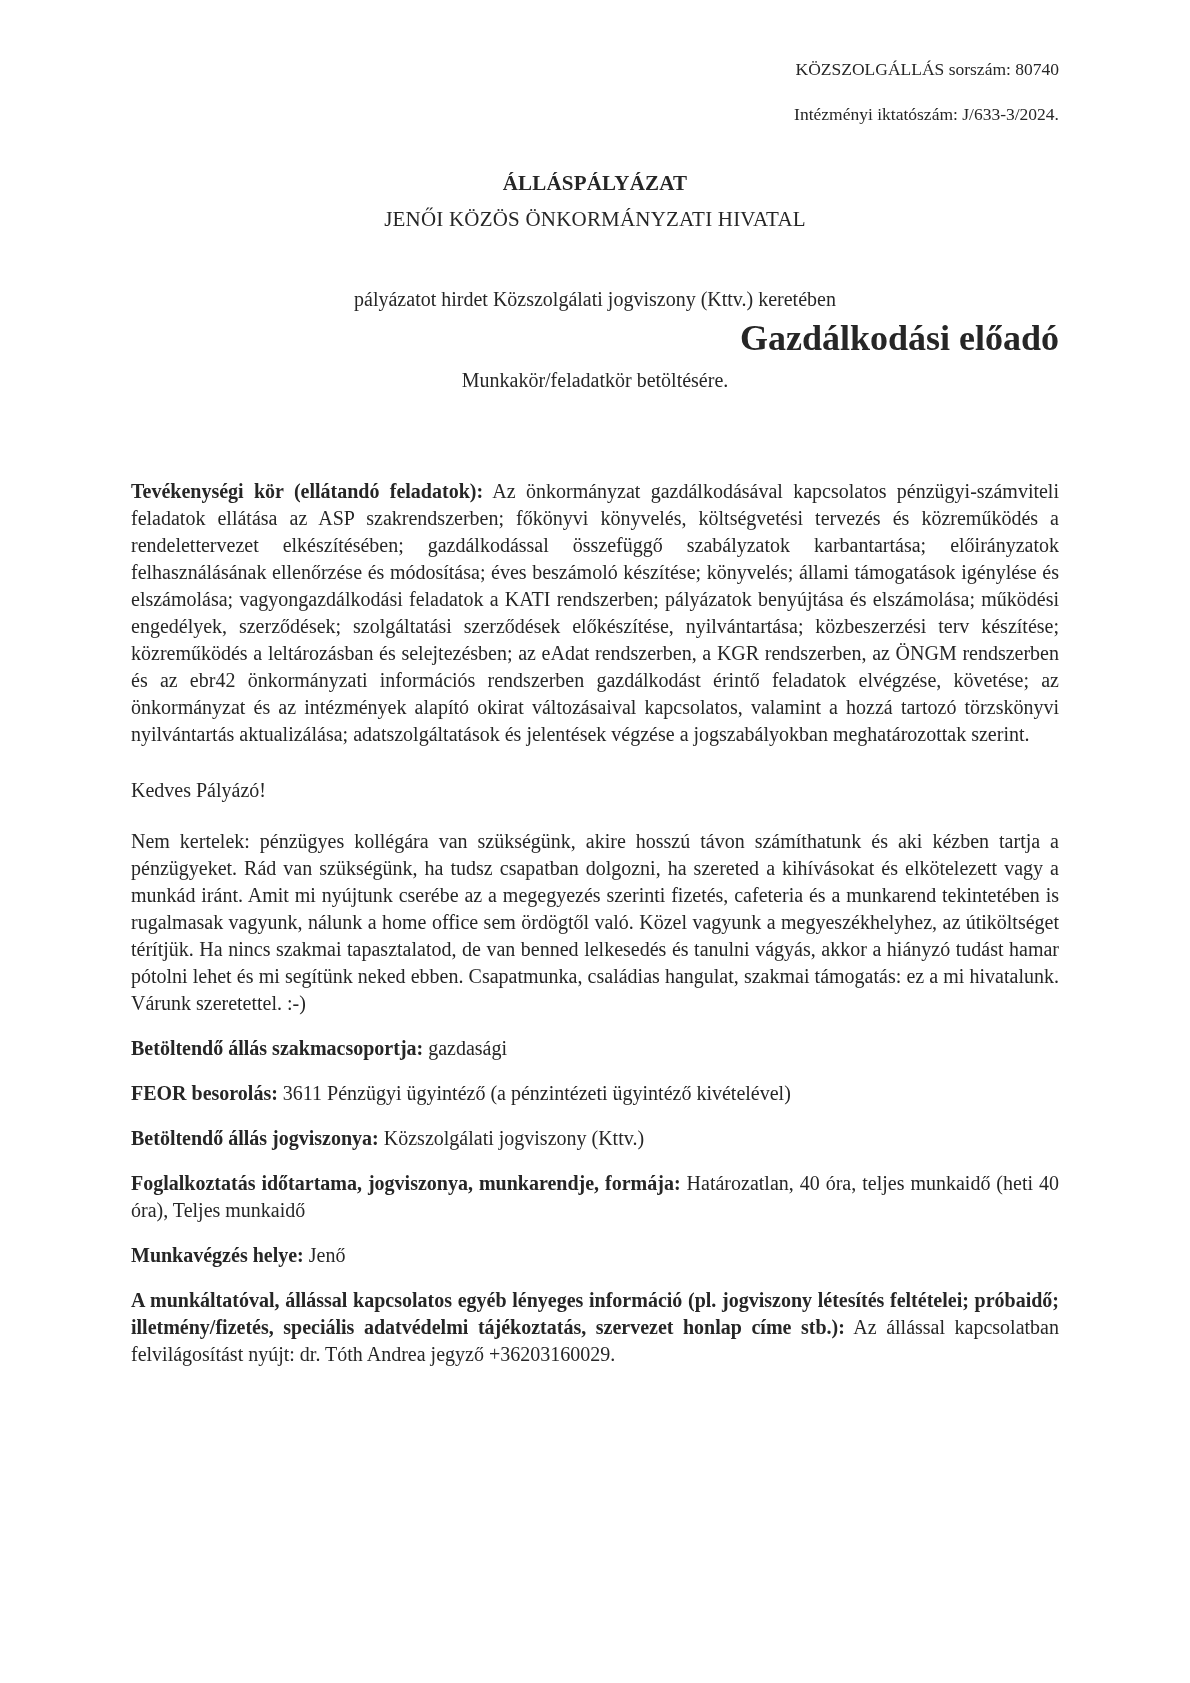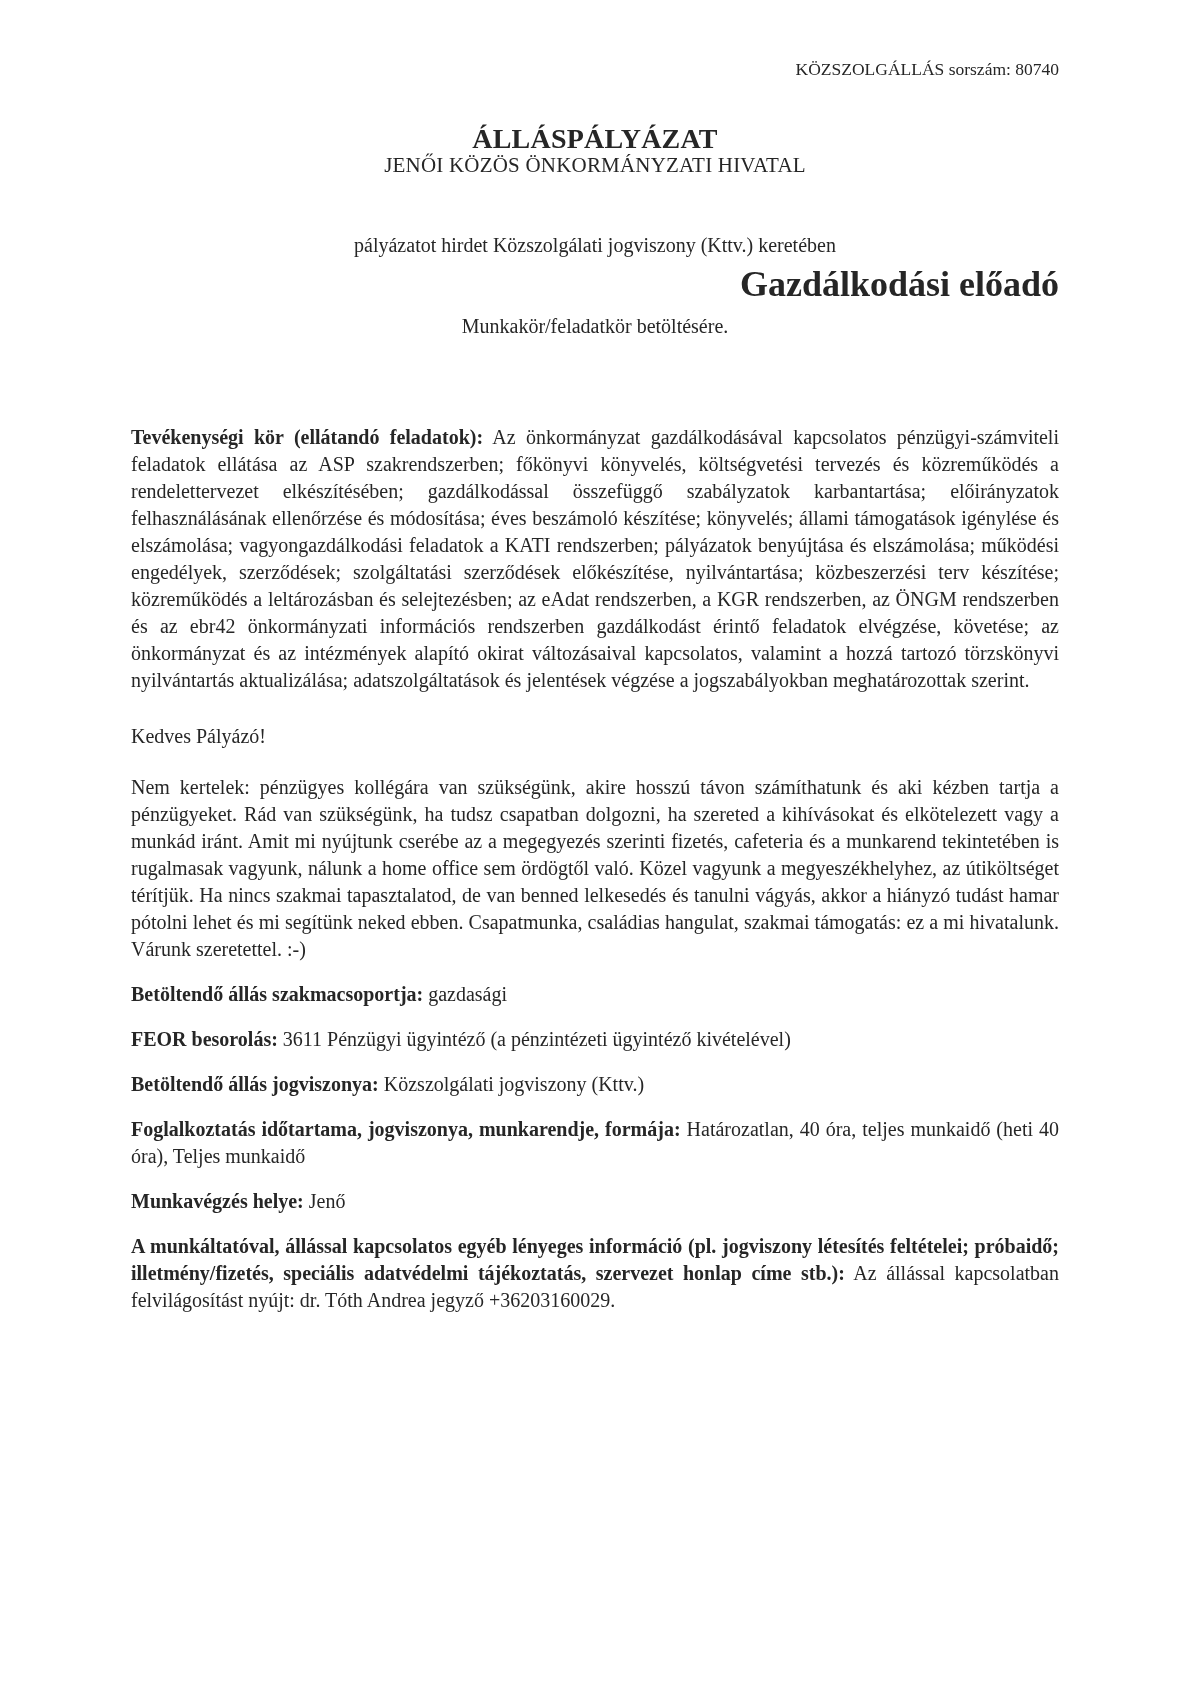--- a/index.html
+++ b/index.html
@@ -22,31 +22,31 @@
   }
   p { margin: 0; }
   strong { font-weight: 700; }
 
   .ref-block { text-align: right; font-size: 17.5px; line-height: 22px; }
   .ref-line-2 { margin-top: 23px; }
 
   .h-title {
     text-align: center;
     font-weight: 700;
-    font-size: 28px;
+    font-size: 21px;
     line-height: 25px;
     margin-top: 46px;
     letter-spacing: 0.2px;
   }
   .h-org {
     text-align: center;
     font-weight: 400;
     font-size: 21px;
     line-height: 25px;
-    margin-top: 2px;
+    margin-top: 11px;
     letter-spacing: 0.2px;
   }
   .h-intro {
     text-align: center;
     margin-top: 54px;
     font-family: Liberation Serif, serif;
   }
   .h-position {
     text-align: right;
     font-weight: 700;
@@ -65,20 +65,21 @@
   .pitch-para    { margin-top: 24px; }
   .field-para    { margin-top: 18px; }
 </style>
 </head>
 <body>
 
 <div class="page">
 
   <div class="ref-block">
     <p class="ref-line-1">KÖZSZOLGÁLLÁS sorszám: 80740</p>
+    <p class="ref-line-2">Intézményi iktatószám: J/633-3/2024.</p>
   </div>
 
   <p class="h-title">ÁLLÁSPÁLYÁZAT</p>
   <p class="h-org">JENŐI KÖZÖS ÖNKORMÁNYZATI HIVATAL</p>
   <p class="h-intro">pályázatot hirdet Közszolgálati jogviszony (Kttv.) keretében</p>
   <p class="h-position">Gazdálkodási előadó</p>
   <p class="h-subtitle">Munkakör/feladatkör betöltésére.</p>
 
   <p class="para duties-para">
     <strong>Tevékenységi kör (ellátandó feladatok):</strong>

